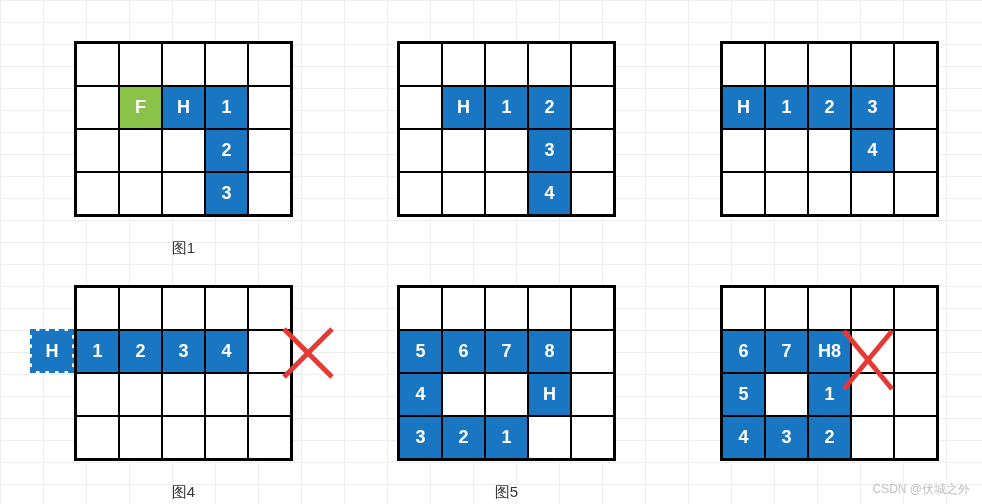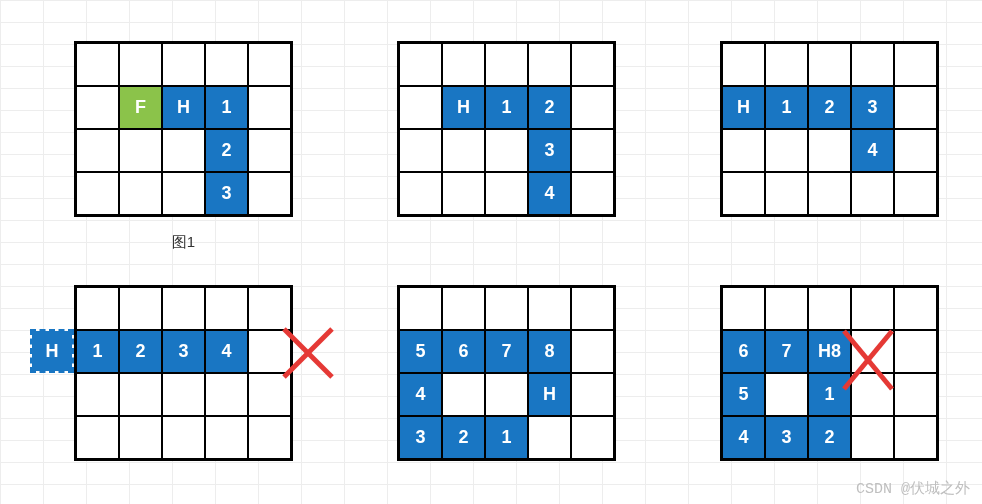--- a/index.html
+++ b/index.html
@@ -44,21 +44,21 @@
     justify-content: center;
     font-size: 18px;
     font-weight: bold;
     color: #fff;
     background: #fff;
   }
   .cell.blue { background: #1976c3; }
   .cell.green { background: #8bc34a; }
   .caption {
     text-align: center;
-    margin-top: 16px;
+    margin-top: 22px;
     font-size: 15px;
     color: #333;
   }
   .overflow-cell {
     position: absolute;
     width: 44px;
     height: 44px;
     left: -44px;
     border: 2px dashed #1976c3;
     background: #fff;
@@ -79,23 +79,23 @@
     font-weight: bold;
   }
   .cross {
     position: absolute;
     pointer-events: none;
   }
   .watermark {
     position: absolute;
     right: 12px;
     bottom: 6px;
-    font-size: 15px;
+    font-size: 12px;
     color: #bfbfbf;
-    font-family: Liberation Mono, monospace;
+    font-family: Liberation Sans, sans-serif;
   }
 </style>
 </head>
 <body>
 
 <div class="bg-grid"></div>
 <div class="canvas">
 
   <div class="panel" style="left:74px; top:41px;">
     <div class="grid" id="grid-p1">
@@ -198,20 +198,21 @@
           <div class="cell"></div>
           <div class="cell"></div>
           <div class="cell"></div>
           <div class="cell"></div>
         </div>
       <svg class="cross" style="left:204px; top:38px;" width="60" height="60">
         <line x1="6" y1="6" x2="54" y2="54" stroke="#e53935" stroke-width="5"></line>
         <line x1="54" y1="6" x2="6" y2="54" stroke="#e53935" stroke-width="5"></line>
       </svg>
     </div>
+    <div class="caption">图4</div>
   </div>
 
   <div class="panel" style="left:397px; top:285px;">
     <div class="grid" id="grid-p5">
         <div class="cell"></div>
         <div class="cell"></div>
         <div class="cell"></div>
         <div class="cell"></div>
         <div class="cell"></div>
         <div class="cell blue">5</div>
@@ -223,20 +224,21 @@
         <div class="cell"></div>
         <div class="cell"></div>
         <div class="cell blue">H</div>
         <div class="cell"></div>
         <div class="cell blue">3</div>
         <div class="cell blue">2</div>
         <div class="cell blue">1</div>
         <div class="cell"></div>
         <div class="cell"></div>
       </div>
+    <div class="caption">图5</div>
   </div>
 
   <div class="panel" style="left:720px; top:285px;">
     <div style="position:relative;">
       <div class="grid" id="grid-p6">
           <div class="cell"></div>
           <div class="cell"></div>
           <div class="cell"></div>
           <div class="cell"></div>
           <div class="cell"></div>

